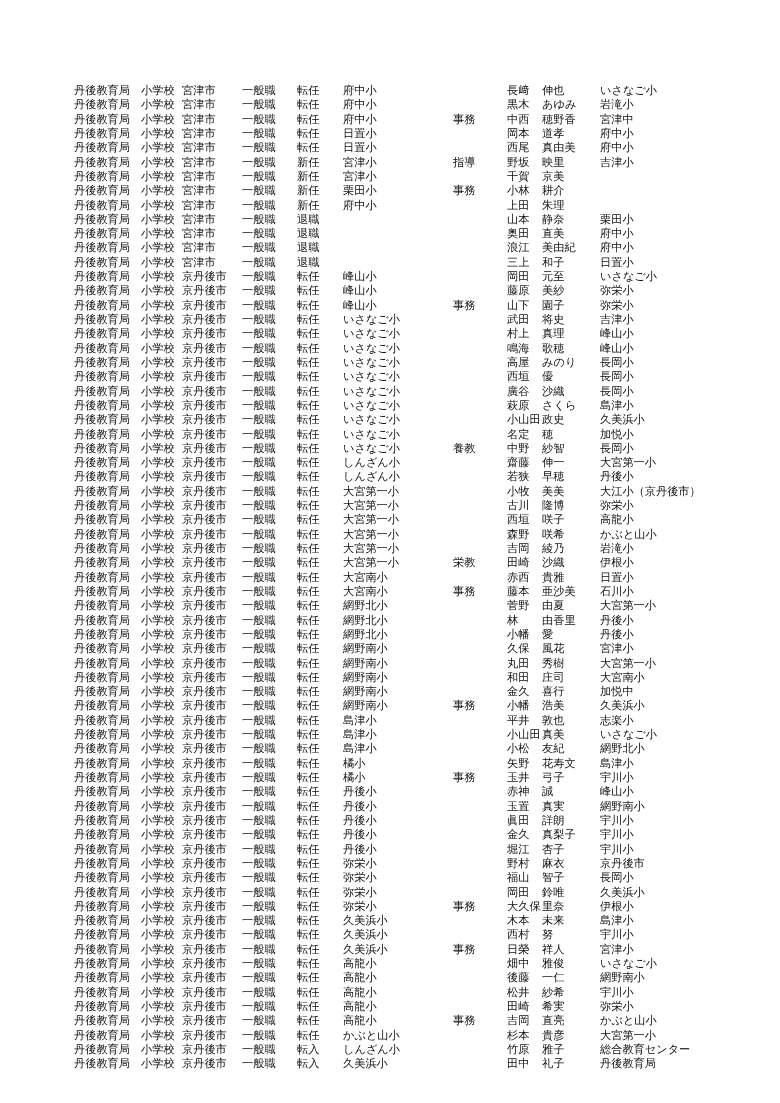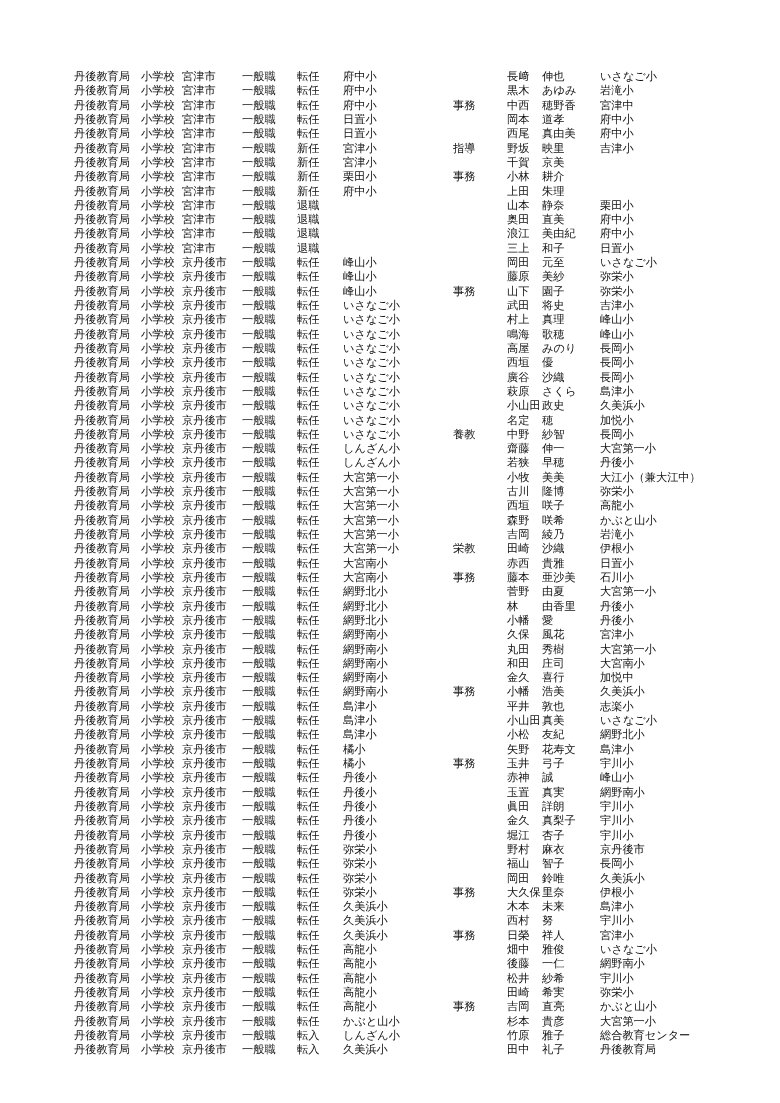--- a/index.html
+++ b/index.html
@@ -1,18 +1,18 @@
 <!DOCTYPE html>
 <html><head>
 <meta charset="utf-8">
 <style>
   html, body { margin: 0; padding: 0; background: #ffffff; }
   body { width: 780px; height: 1103px; position: relative; overflow: hidden;
          font-family: "DejaVu Sans", "Liberation Sans", sans-serif; color: #111; }
-  .sheet { position: absolute; left: 0; top: 70px; width: 648px; text-decoration: underline; }
+  .sheet { position: absolute; left: 0; top: 84px; width: 648px; text-decoration: underline; }
   .row { position: relative; height: 14.32px; font-size: 11.2px; line-height: 14.32px; white-space: nowrap; }
   .row span { position: absolute; top: 0; }
   .c-office { left: 74px; }
   .c-level  { left: 141px; }
   .c-city   { left: 182px; }
   .c-type   { left: 242px; }
   .c-move   { left: 297px; }
   .c-school { left: 343px; }
   .c-role   { left: 453px; }
   .c-sur    { left: 507px; }
@@ -362,21 +362,21 @@
     <div class="row">
     <span class="c-office">丹後教育局</span>
     <span class="c-level">小学校</span>
     <span class="c-city">京丹後市</span>
     <span class="c-type">一般職</span>
     <span class="c-move">転任</span>
     <span class="c-school">大宮第一小</span>
     <span class="c-role"></span>
     <span class="c-sur">小牧</span>
     <span class="c-given">美美</span>
-    <span class="c-dest">大江小（兼大江中）</span>
+    <span class="c-dest">大江小（京丹後市）</span>
   </div>
     <div class="row">
     <span class="c-office">丹後教育局</span>
     <span class="c-level">小学校</span>
     <span class="c-city">京丹後市</span>
     <span class="c-type">一般職</span>
     <span class="c-move">転任</span>
     <span class="c-school">大宮第一小</span>
     <span class="c-role"></span>
     <span class="c-sur">古川</span>

